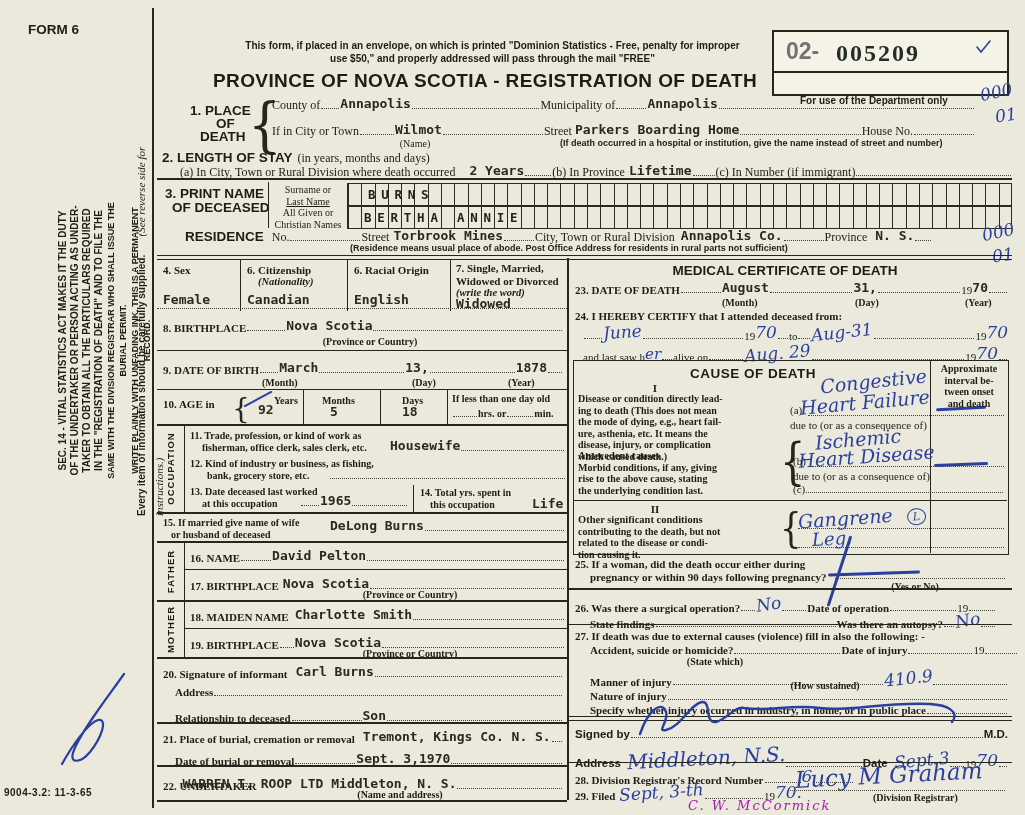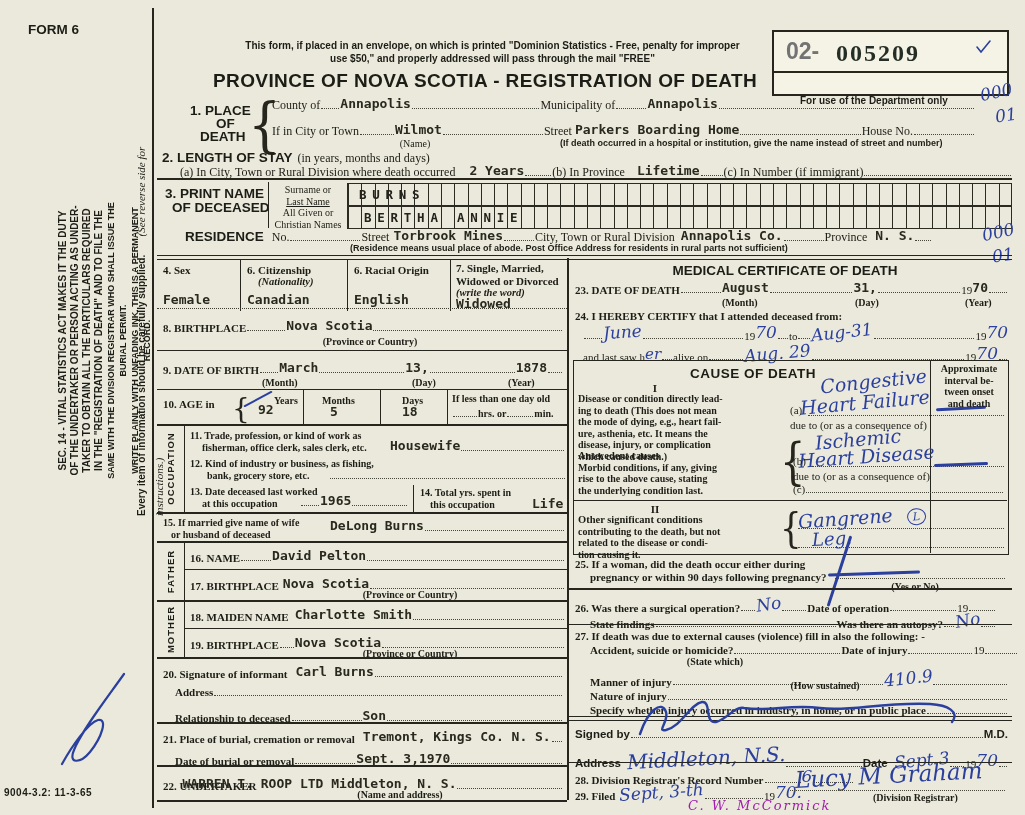--- a/index.html
+++ b/index.html
@@ -114,40 +114,40 @@
 
 <div class="line" style="left:162px;top:150px;width:850px">
   <span class="s13">2. LENGTH OF STAY</span>
   <span class="r12" style="margin-left:5px">(in years, months and days)</span>
 </div>
 <div class="line" style="left:180px;top:163px;width:832px">
   <span class="r12">(a) In City, Town or Rural Division where death occurred</span>
   <span class="typed" style="margin-left:14px">2 Years</span>
   <span class="dots dfx" style="width:26px"></span>
   <span class="r12">(b) In Province</span>
-  <span class="typed" style="margin-left:12px">Lifetime</span>
+  <span class="typed" style="margin-left:4px">Lifetime</span>
   <span class="dots dfx" style="width:22px"></span>
   <span class="r12">(c) In Number (if immigrant)</span>
   <span class="dots"></span>
 </div>
 
 <div class="hr" style="left:157px;top:178px;width:855px;height:2px"></div>
 <div class="abs s13" style="left:165px;top:186px">3. PRINT NAME</div>
 <div class="abs s13" style="left:172px;top:200px">OF DECEASED</div>
 <div class="vr" style="left:268px;top:182px;width:1px;height:46px"></div>
 <div class="abs r10 ctr" style="left:272px;top:184px;width:72px">
   <div>Surname or</div>
   <div style="text-decoration:underline">Last Name</div>
 </div>
 <div class="abs r10 ctr" style="left:270px;top:207px;width:76px">
   <div>All Given or</div>
   <div>Christian Names</div>
 </div>
 <div class="grid" style="left:347px;top:183px;width:663px">
-  <div class="gridtxt" style="padding-left: 11px;">BURNS</div>
+  <div class="gridtxt" style="padding-left: 20px;">BURNS</div>
 </div>
 <div class="grid" style="left:347px;top:206px;width:663px">
   <div class="gridtxt" style="padding-left: 16px;">BERTHA ANNIE</div>
 </div>
 
 <div class="line" style="left:185px;top:228px;width:790px">
   <span class="s13">RESIDENCE</span>
   <span class="r12" style="margin-left:8px">No.</span>
   <span class="dots dfx" style="width:70px"></span>
   <span class="r12">Street</span>

